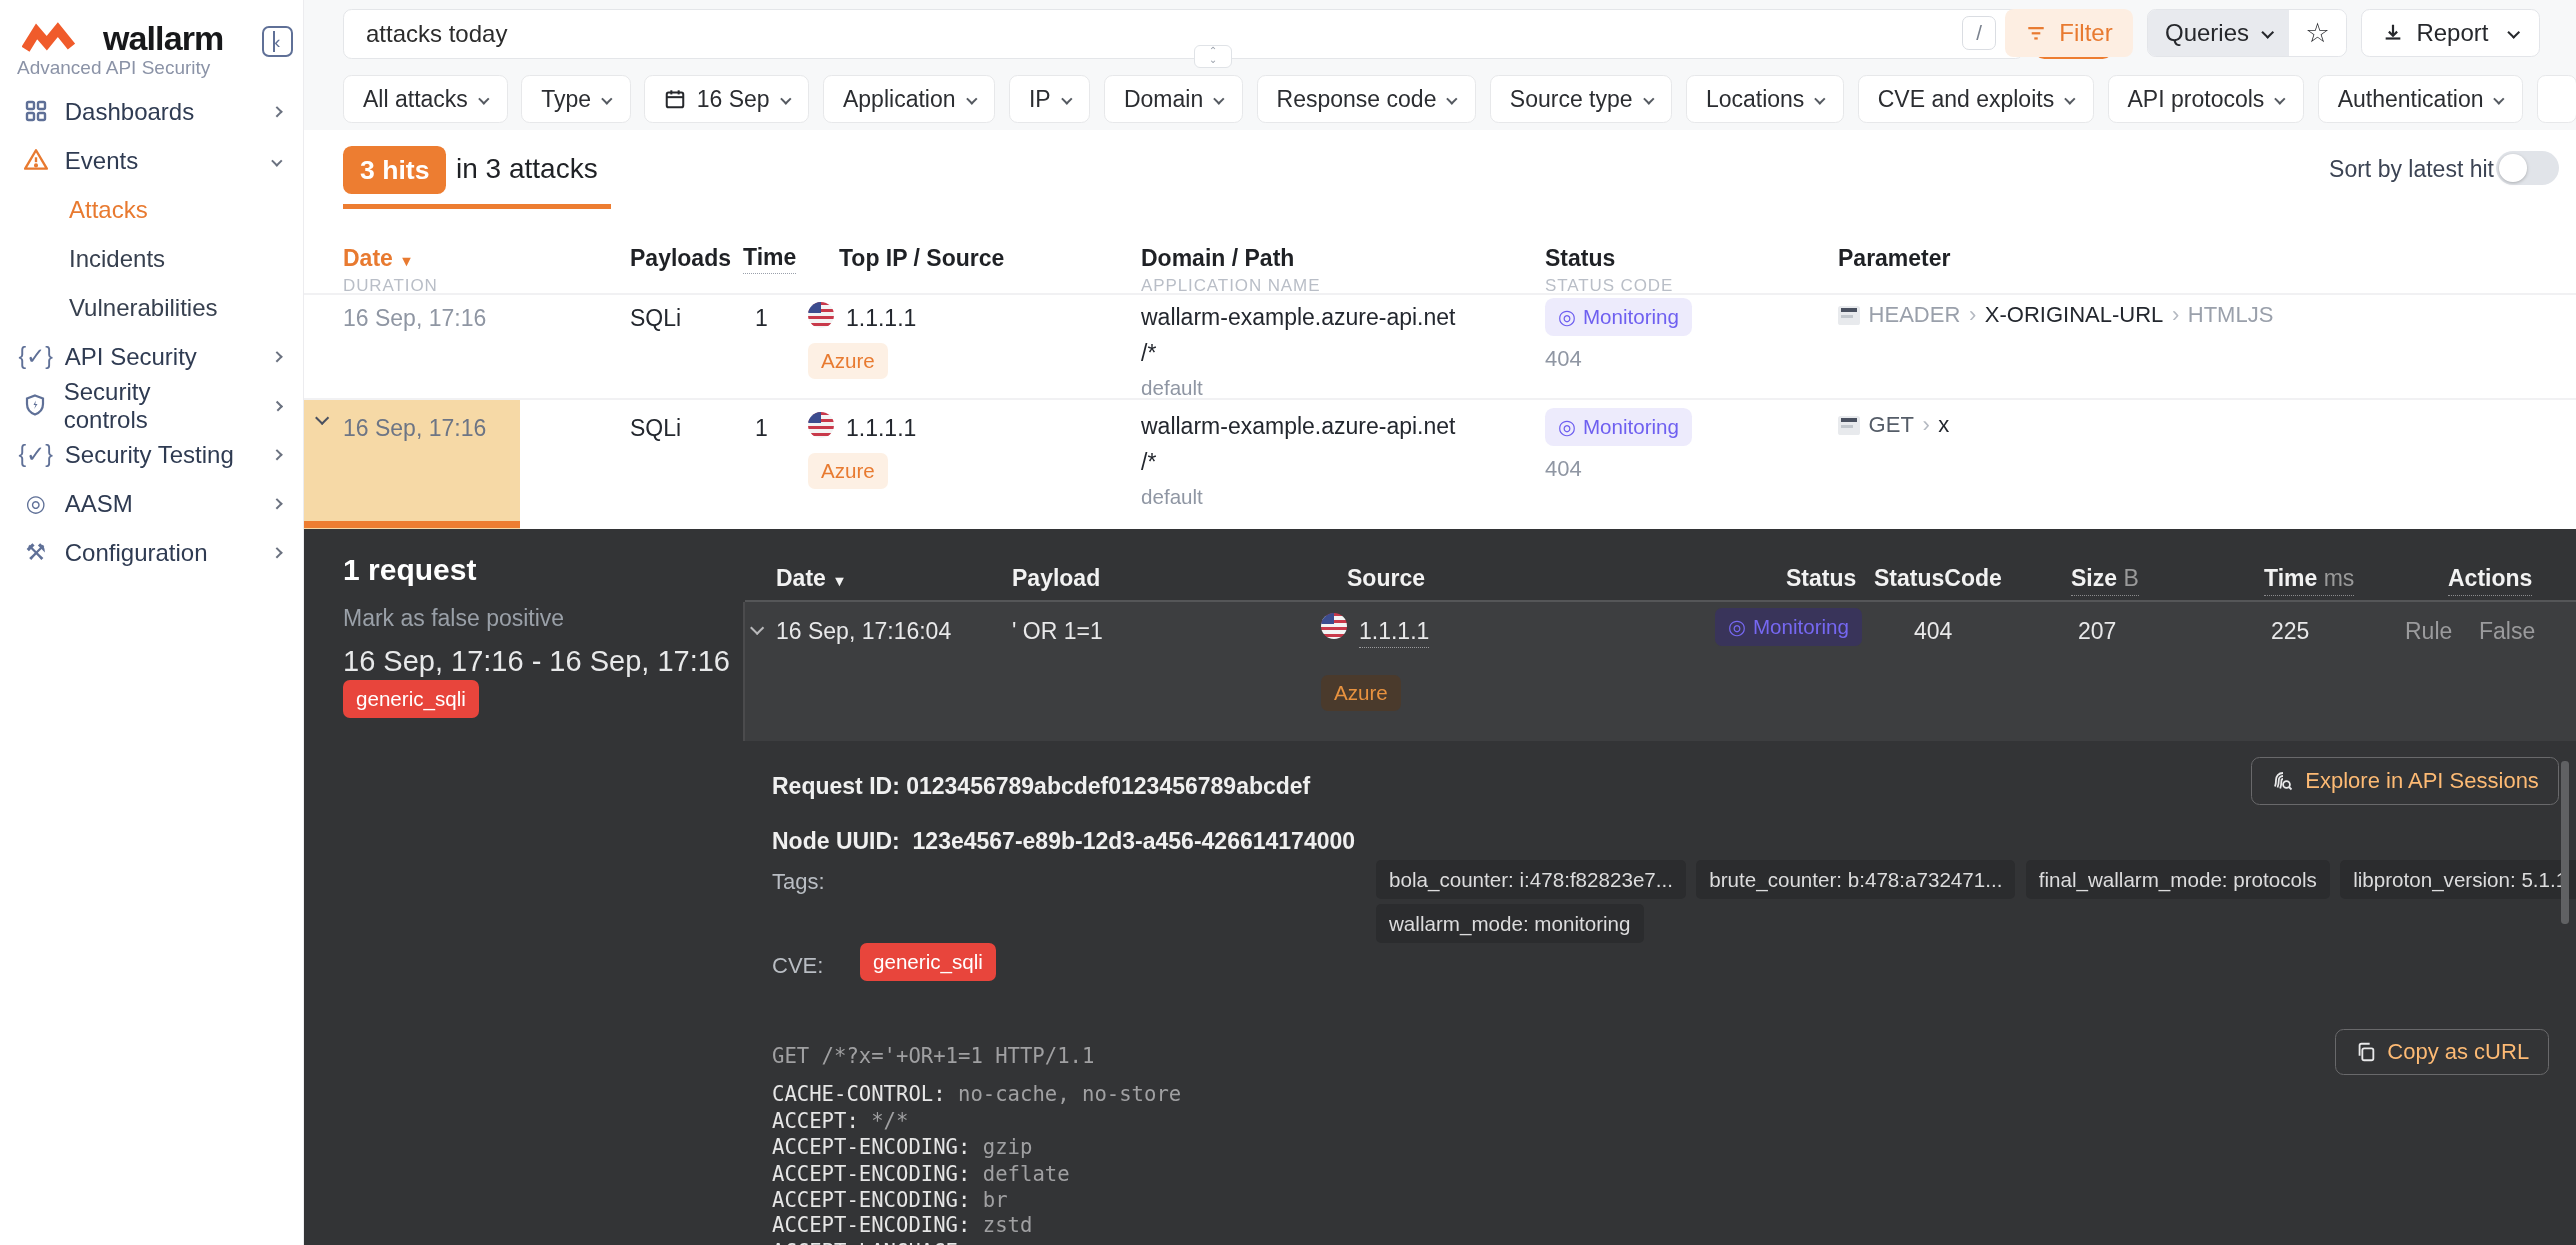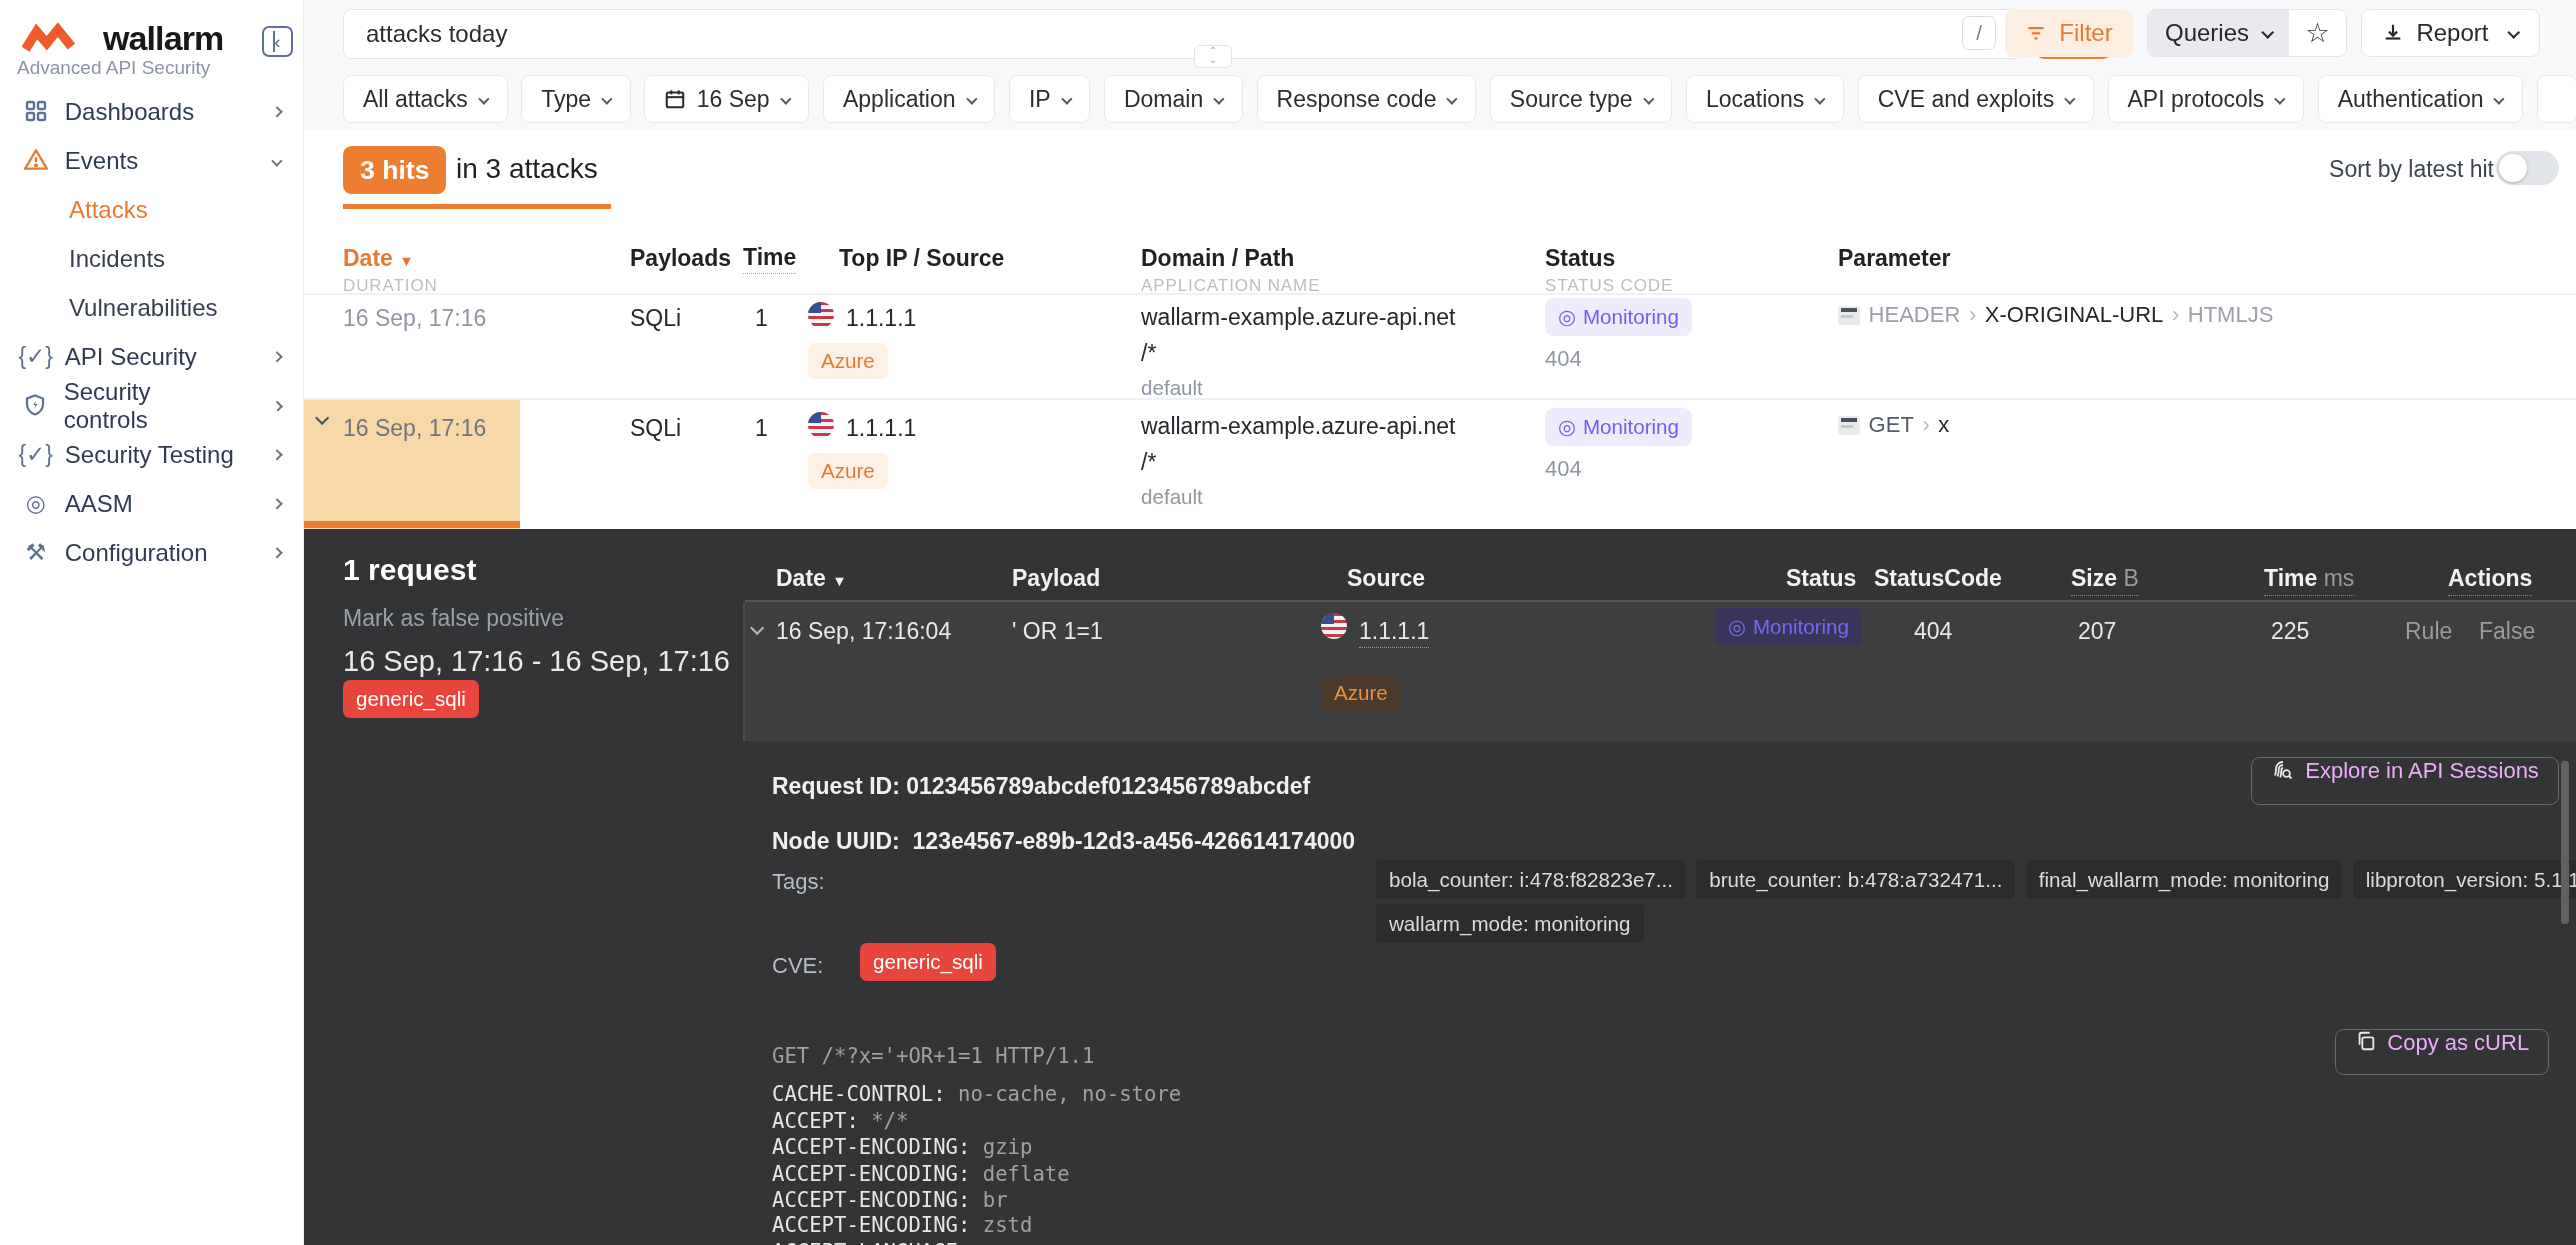--- a/index.html
+++ b/index.html
@@ -103,22 +103,22 @@
   .dt-row { position:absolute; left:441px; top:73px; width:2104px; height:139px; background:#3d3e40; }
   .dt-cell { position:absolute; font-size:23px; color:#e9e9ea; }
   .dt-gray { color:#9b9b9d; }
   .badge-mon-dark { position:absolute; background:#39345a; color:#7668f2; font-size:20.6px; padding:6.9px 13px;
                     border-radius:6.9px; display:flex; align-items:center; gap:6.9px; }
   .tag-azure-dark { position:absolute; background:#4a3a2c; color:#e8923f; font-size:20.6px; padding:6px 13px; border-radius:6.9px; }
   .p-label { font-size:22px; color:#b9bdc3; }
   .p-bold { font-size:23px; font-weight:bold; color:#f0f0f0; }
   .tagchip { background:#2b2c2e; color:#dcdcdd; font-size:20.6px; padding:7.7px 13px; border-radius:5.1px; white-space:nowrap; }
   .tags-row { position:absolute; display:flex; gap:10.3px; }
-  .btn-dark { position:absolute; border:1.7px solid #69696b; border-radius:8.6px; background:transparent; color:#f0abfc;
-              font-size:22px; display:flex; gap:10.3px; padding:0 19px; height:48px; cursor:pointer; }
+  .btn-dark { position:absolute; border:1.7px solid #69696b; border-radius:8.6px; background:transparent; color:#fdba74;
+              font-size:22px; display:flex; align-items:center; gap:10.3px; padding:0 19px; height:48px; cursor:pointer; }
   .mono { font-family:"DejaVu Sans Mono",monospace; font-size:20.6px; }
   .http-line { position:absolute; left:154px; white-space:pre; }
   .http-n { color:#e6e6e6; }
   .http-v { color:#a0a0a2; }
   .scroll-thumb { position:absolute; right:6.9px; top:232px; width:7.7px; height:163px; background:#606163; border-radius:3.4px; }
   svg { display:block; }
 </style>
 </head>
 <body>
 
@@ -424,21 +424,21 @@
         </svg>
     </span>
     <span>Explore in API Sessions</span>
   </button>
   <span class="p-bold abs" style="left:468px; top:299px;"><span>Node UUID:</span>&nbsp;&nbsp;<span>123e4567-e89b-12d3-a456-426614174000</span></span>
 
   <span class="p-label abs" style="left:468px; top:340px;">Tags:</span>
   <div class="tags-row" style="left:1072px; top:331px;">
     <span class="tagchip">bola_counter: i:478:f82823e7...</span>
     <span class="tagchip">brute_counter: b:478:a732471...</span>
-    <span class="tagchip">final_wallarm_mode: monitoring</span>
+    <span class="tagchip">final_wallarm_mode: protocols</span>
     <span class="tagchip">libproton_version: 5.1.1</span>
 
   </div>
   <div class="tags-row" style="left:1072px; top:375px;">
     <span class="tagchip">wallarm_mode: monitoring</span>
   </div>
 
   <span class="p-label abs" style="left:468px; top:424px;">CVE:</span>
   <span class="tag-red" style="left:556px; top:414px;">generic_sqli</span>
 

